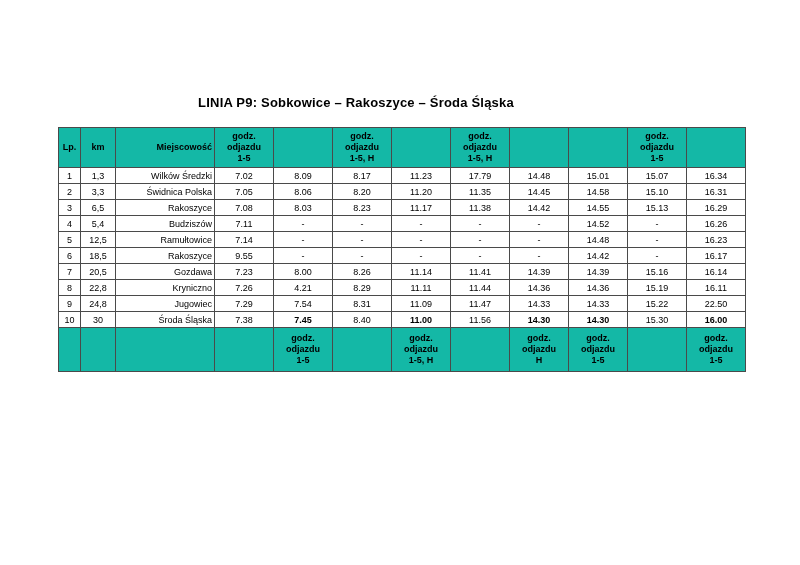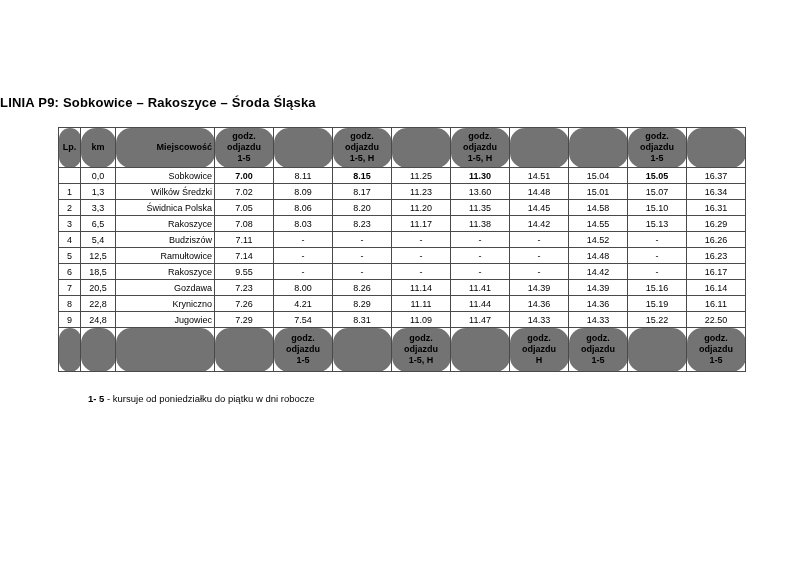--- a/index.html
+++ b/index.html
@@ -4,41 +4,40 @@
 <style>
   html,body{margin:0;padding:0;}
   body{
     width:800px;height:565px;background:#ffffff;
     font-family:"Liberation Sans", sans-serif;color:#000;
     overflow:hidden;
   }
   .page{position:relative;width:800px;height:565px;background:#fff;}
   .title{
     position:absolute;top:95px;left:0;width:712px;margin:0;
-    text-align:left;font-size:13px;font-weight:bold;letter-spacing:0.2px;
+    text-align:center;font-size:13px;font-weight:bold;letter-spacing:0.2px;
   }
   table.tt{
     position:absolute;left:58px;top:127px;width:687px;
     border-collapse:collapse;table-layout:fixed;
     font-size:9px;
   }
   .tt th,.tt td{
     border:1px solid #4a4a4a;
     padding:0 2px;
     text-align:center;
     vertical-align:middle;
     font-weight:normal;
     overflow:hidden;
   }
   .tt thead th,.tt tfoot th{
-    background:#737373;
+    background:#14b8a6;
     font-weight:bold;
     white-space:pre-line;
     line-height:11px;
-    border-radius:15px;
   }
   .tt thead th{height:39px;}
   .tt tfoot th{height:43px;}
   .tt tbody td{height:15px;background:#fff;}
   .tt .left{text-align:right;padding-left:5px;}
   .tt td.bold{font-weight:bold;}
   .c-lp{width:22px;}
   .c-km{width:35px;}
   .c-place{width:99px;}
   .c-time{width:59px;}
@@ -89,42 +88,28 @@
           <th></th>
           <th></th>
           <th>godz.
 odjazdu
 1-5</th>
           <th></th>
         </tr>
       </thead>
     <tbody>
         <tr>
-          <td></td>
-          <td>0,0</td>
-          <td class="left">Sobkowice</td>
-          <td class="bold">7.00</td>
-          <td>8.11</td>
-          <td class="bold">8.15</td>
-          <td>11.25</td>
-          <td class="bold">11.30</td>
-          <td>14.51</td>
-          <td>15.04</td>
-          <td class="bold">15.05</td>
-          <td>16.37</td>
-        </tr>
-        <tr>
           <td>1</td>
           <td>1,3</td>
           <td class="left">Wilków Średzki</td>
           <td>7.02</td>
           <td>8.09</td>
           <td>8.17</td>
           <td>11.23</td>
-          <td>13.60</td>
+          <td>17.79</td>
           <td>14.48</td>
           <td>15.01</td>
           <td>15.07</td>
           <td>16.34</td>
         </tr>
         <tr>
           <td>2</td>
           <td>3,3</td>
           <td class="left">Świdnica Polska</td>
           <td>7.05</td>
@@ -228,20 +213,34 @@
           <td>7.29</td>
           <td>7.54</td>
           <td>8.31</td>
           <td>11.09</td>
           <td>11.47</td>
           <td>14.33</td>
           <td>14.33</td>
           <td>15.22</td>
           <td>22.50</td>
         </tr>
+        <tr>
+          <td>10</td>
+          <td>30</td>
+          <td class="left">Środa Śląska</td>
+          <td>7.38</td>
+          <td class="bold">7.45</td>
+          <td>8.40</td>
+          <td class="bold">11.00</td>
+          <td>11.56</td>
+          <td class="bold">14.30</td>
+          <td class="bold">14.30</td>
+          <td>15.30</td>
+          <td class="bold">16.00</td>
+        </tr>
       </tbody>
     <tfoot>
         <tr>
           <th></th>
           <th></th>
           <th></th>
           <th></th>
           <th>godz.
 odjazdu
 1-5</th>
@@ -258,16 +257,15 @@
 1-5</th>
           <th></th>
           <th>godz.
 odjazdu
 1-5</th>
         </tr>
       </tfoot>
   </table>
 
   <div class="notes">
-    <div class="note"><b>1- 5</b><span> - kursuje od poniedziałku do piątku w dni robocze</span></div>
   </div>
 
 </div>
 
 </body></html>

